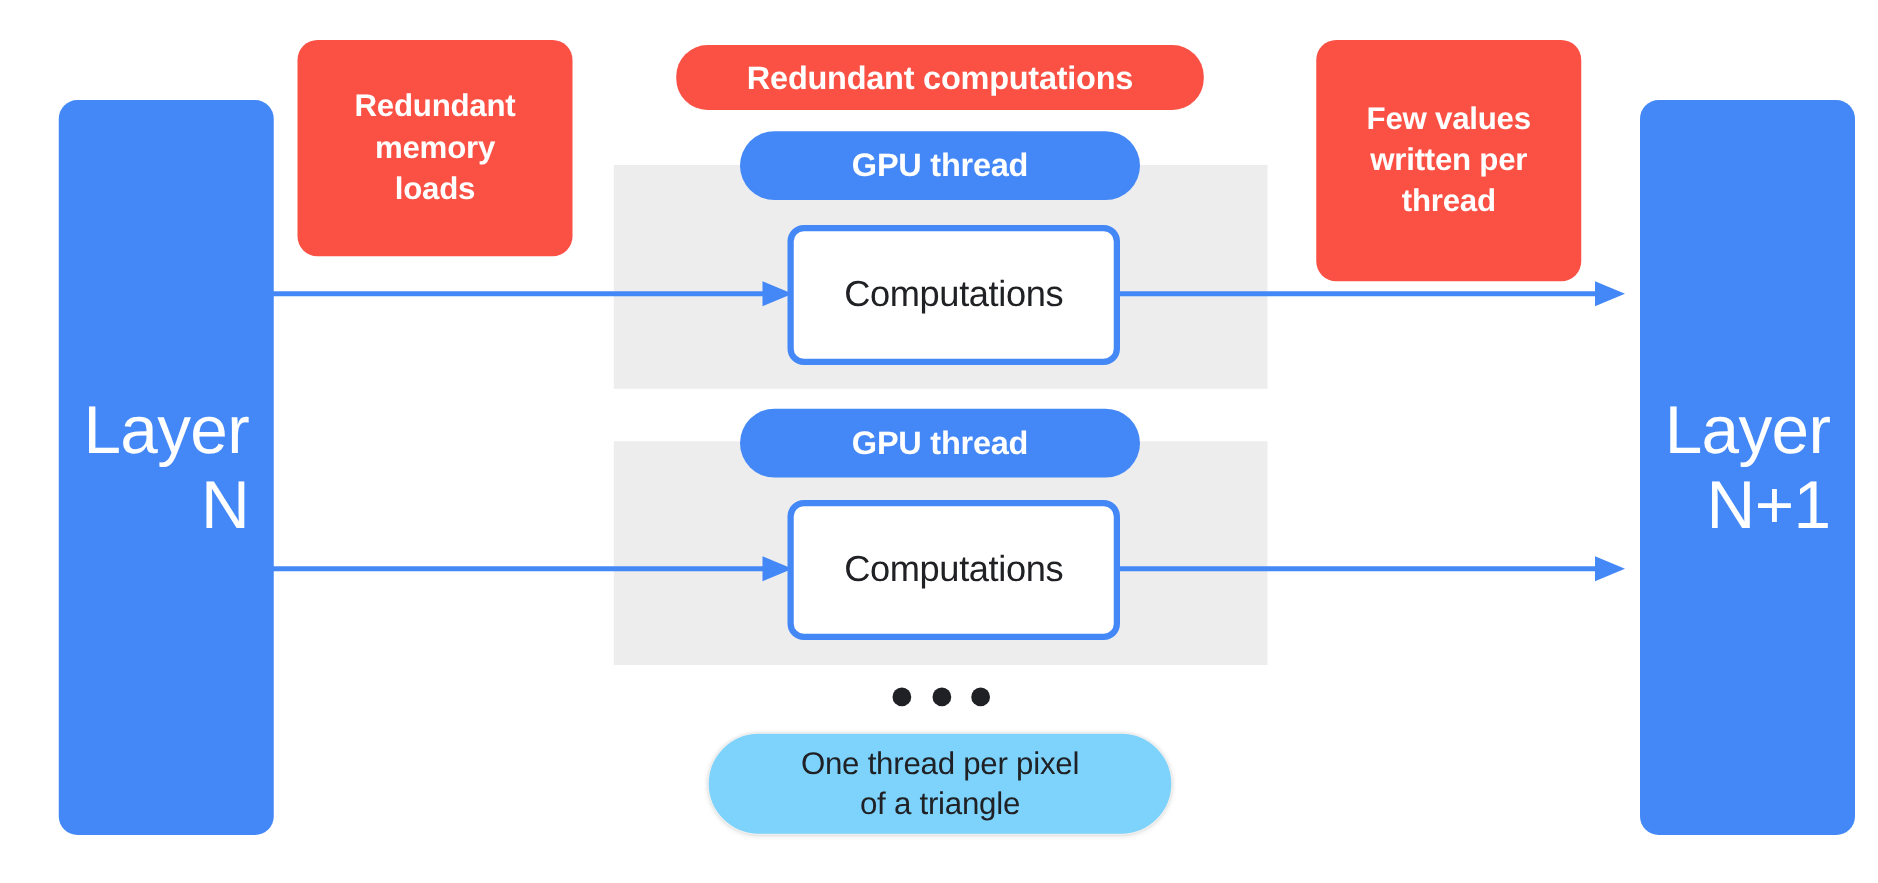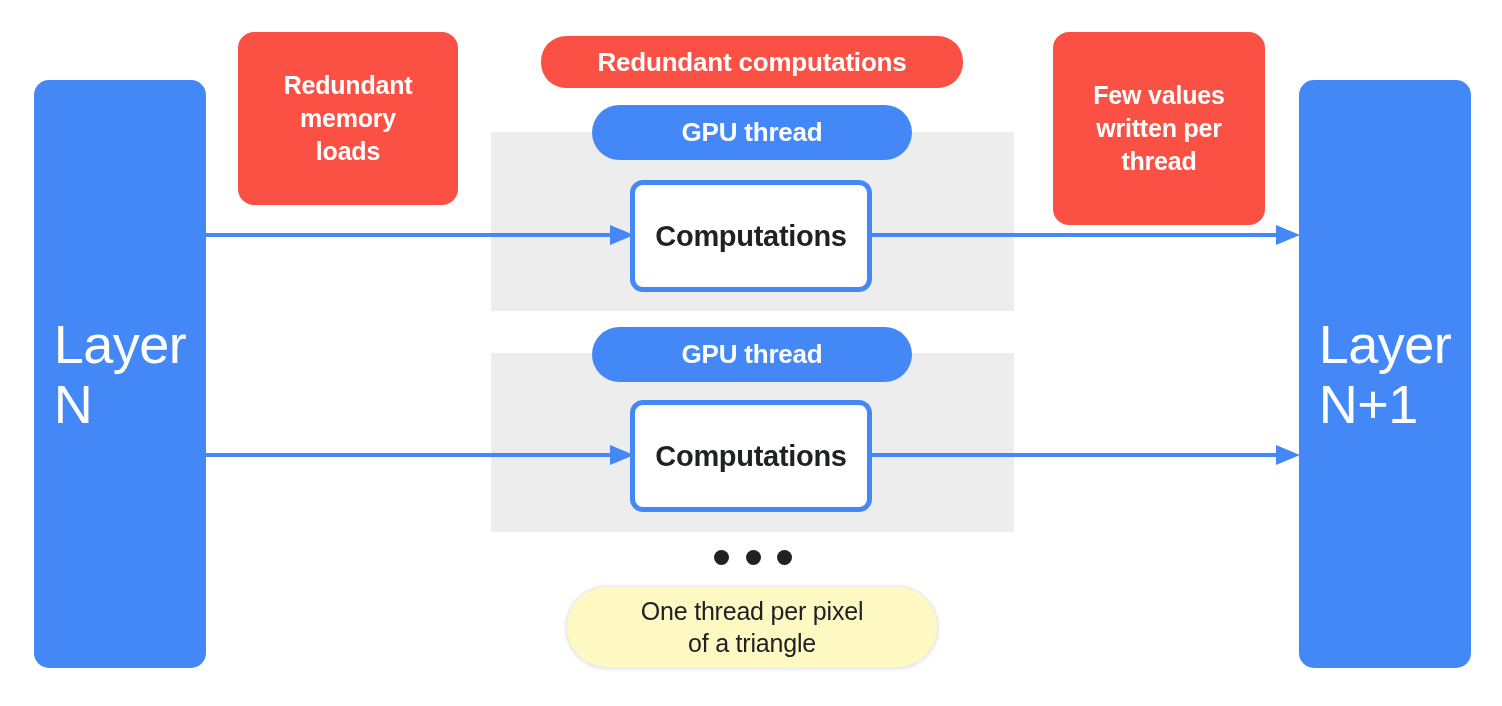--- a/index.html
+++ b/index.html
@@ -25,23 +25,24 @@
     position: absolute;
     background: #4488F8;
     border-radius: 15px;
     display: flex;
     align-items: center;
     justify-content: center;
     color: #ffffff;
     font-size: 54px;
     font-weight: 400;
     line-height: 1.12;
-    text-align: left;
+    text-align: right;
     letter-spacing: -0.5px;
     white-space: pre-line;
+    margin-left: 13px;
   }
   #layer-n      { left: 34px;   top: 80px; width: 172px; height: 588px; }
   #layer-n-plus { left: 1299px; top: 80px; width: 172px; height: 588px; }
 
   
   .thread-panel {
     position: absolute;
     left: 491px;
     width: 523px;
     height: 179px;
@@ -67,32 +68,32 @@
     letter-spacing: -0.2px;
     text-align: center;
   }
   #gpu-thread-1 { top: 105px; }
   #gpu-thread-2 { top: 327px; }
 
   
   .computations-box {
     position: absolute;
     left: 630px;
-    width: 242px;
+    width: 266px;
     height: 112px;
     box-sizing: border-box;
     background: #ffffff;
     border: 5px solid #4488F8;
     border-radius: 13px;
     display: flex;
     align-items: center;
     justify-content: center;
     color: #202124;
     font-size: 29px;
-    font-weight: 700;
+    font-weight: 400;
     letter-spacing: -0.3px;
   }
   #computations-1 { top: 180px; }
   #computations-2 { top: 400px; }
 
   
   .arrow {
     position: absolute;
     height: 24px;
     display: block;
@@ -150,21 +151,21 @@
   }
 
   
   #caption-pill {
     position: absolute;
     left: 566px;
     top: 586px;
     width: 372px;
     height: 82px;
     box-sizing: border-box;
-    background: #fef9c3;
+    background: #7dd3fc;
     border: 1px solid #EFEFEF;
     border-radius: 41px;
     box-shadow: 0 1px 4px rgba(60,64,67,0.14), 0 0 2px rgba(60,64,67,0.10);
     display: flex;
     align-items: center;
     justify-content: center;
     text-align: center;
     color: #202124;
     font-size: 25px;
     line-height: 1.3;

